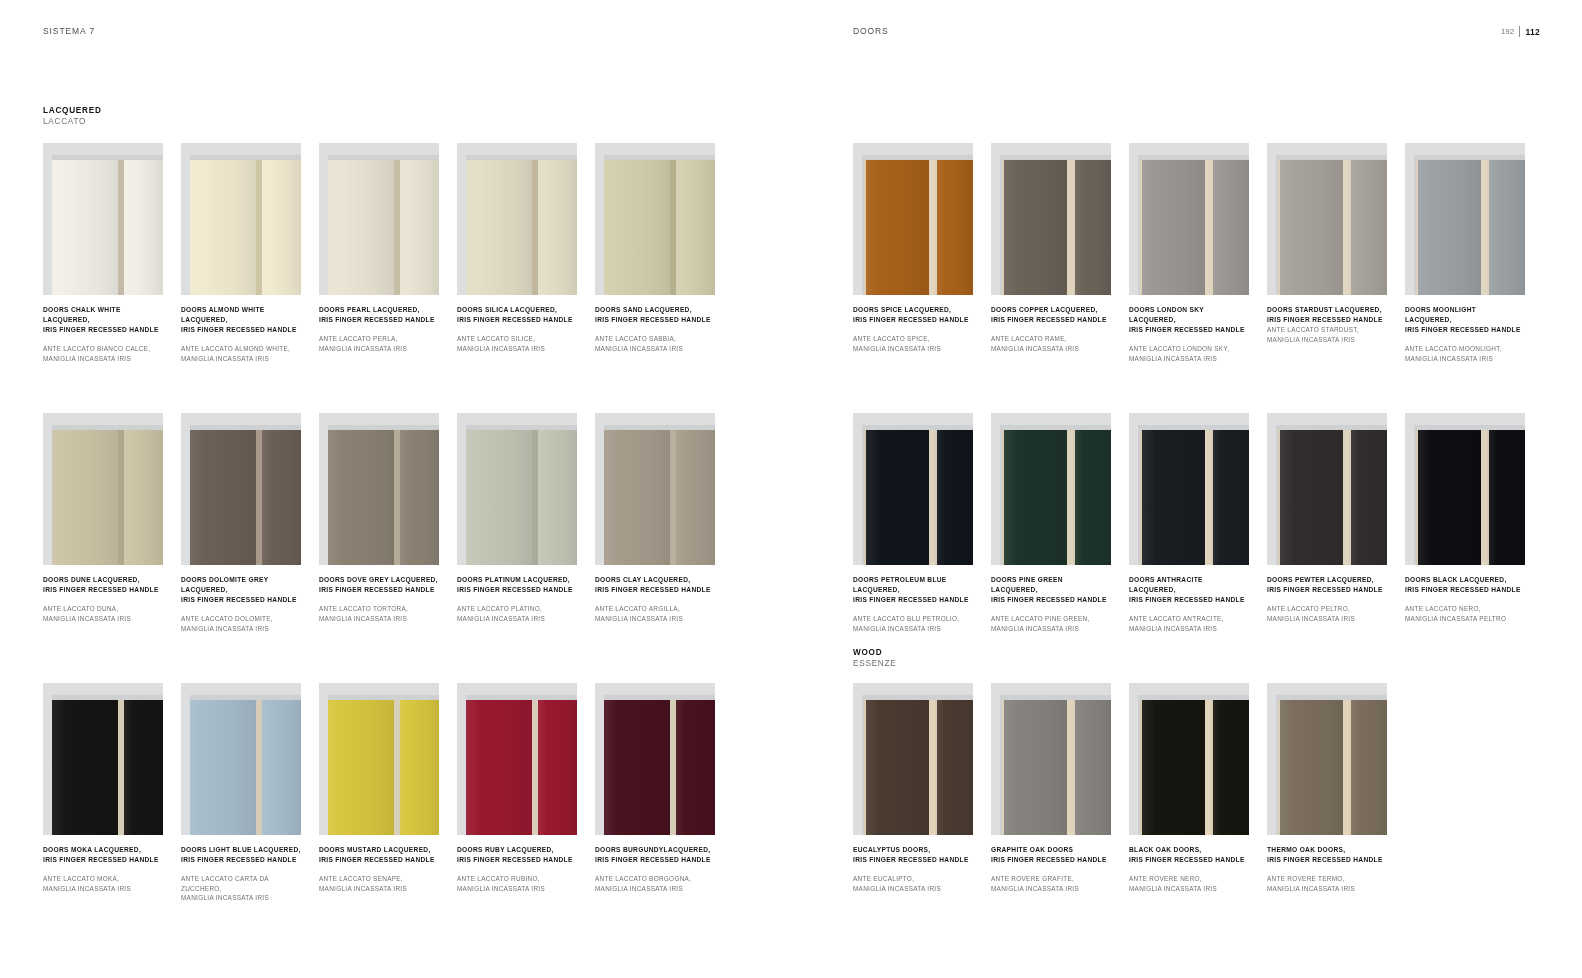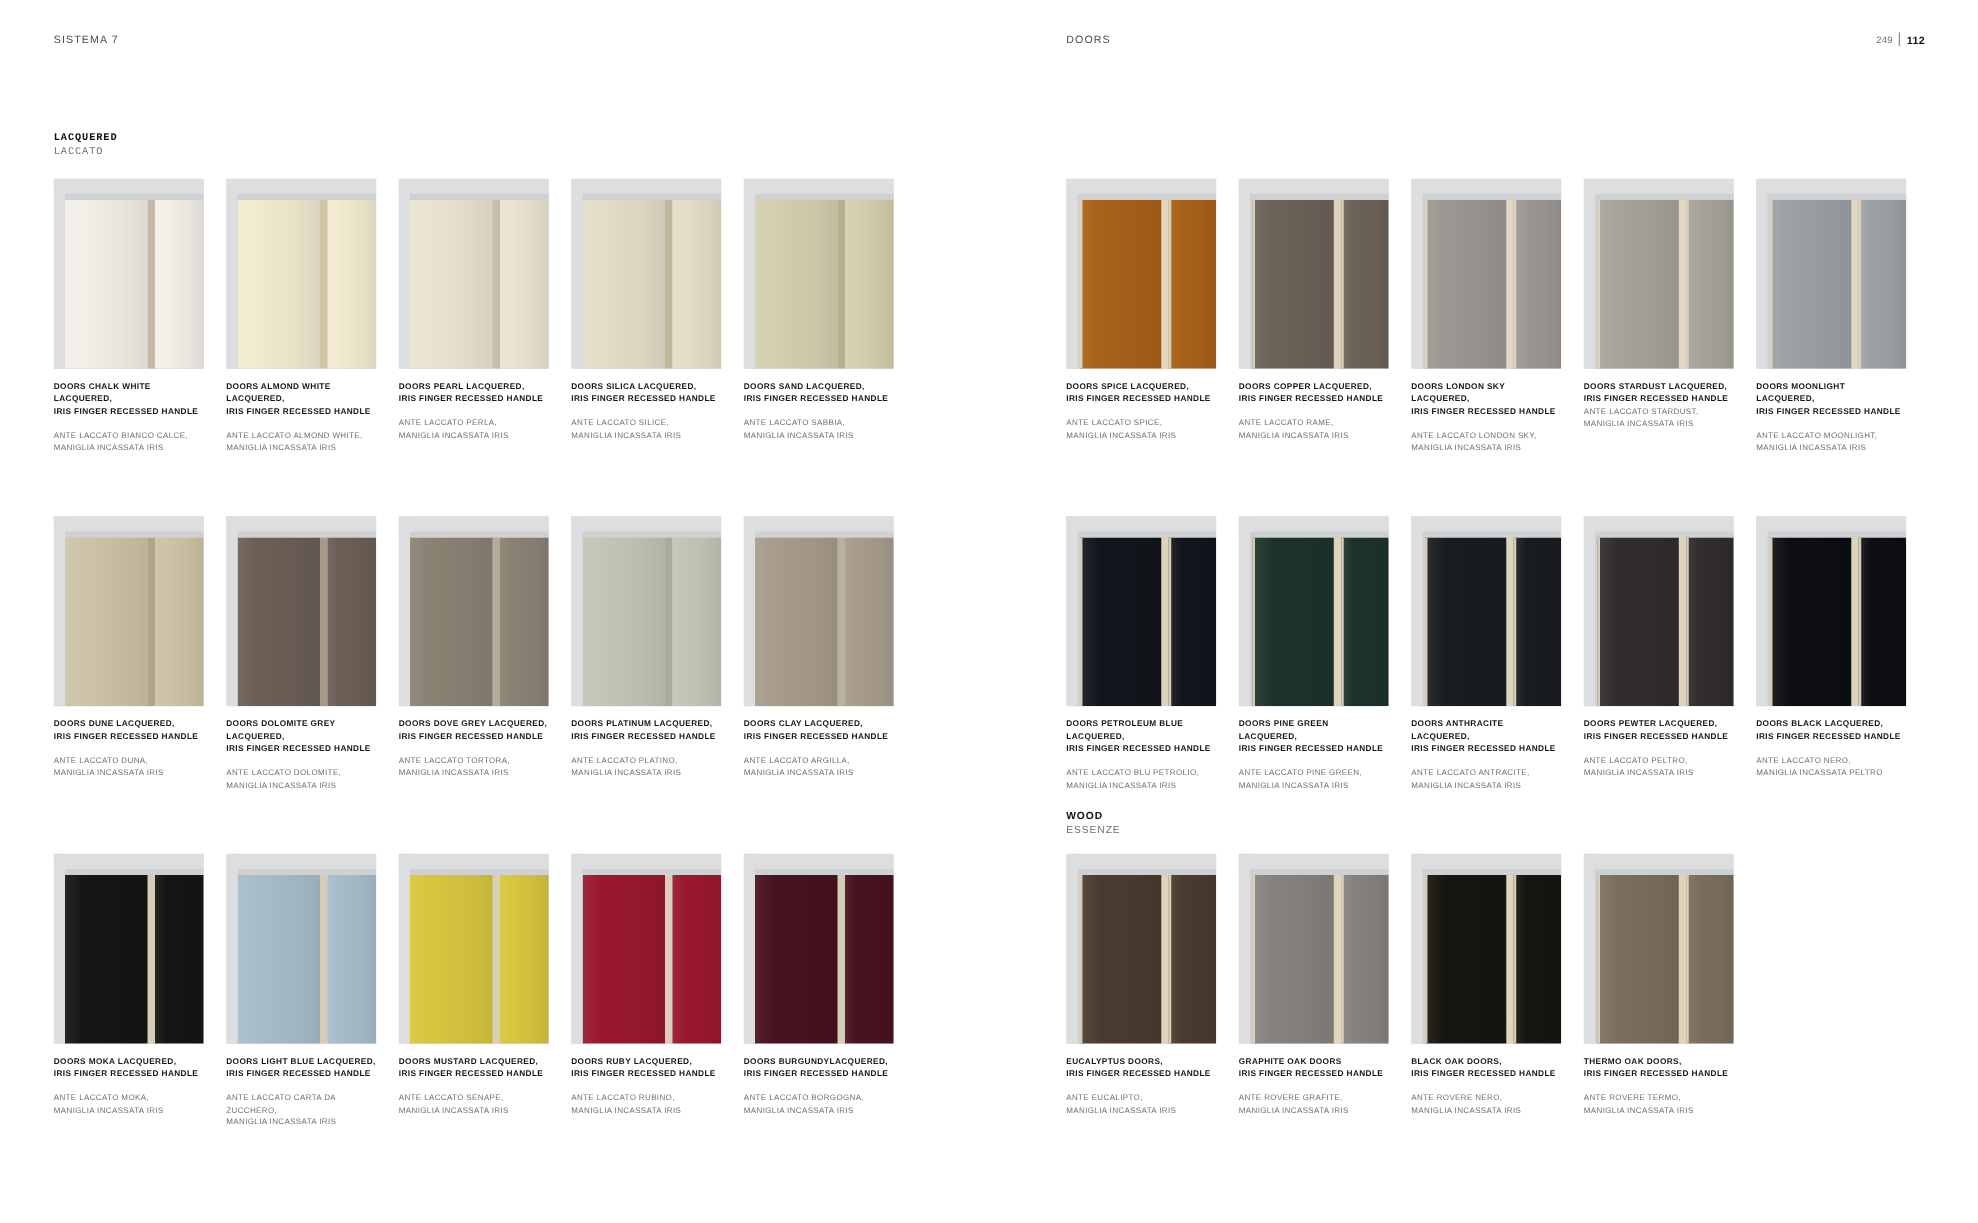--- a/index.html
+++ b/index.html
@@ -135,26 +135,26 @@
 </style>
 </head>
 <body>
 
 <div class="spread">
 
   <div class="runhead left">SISTEMA 7</div>
   <div class="runhead right">DOORS</div>
 
   <div class="folio">
-    <span>249</span>
+    <span>192</span>
     <span class="sep"></span>
     <span class="cur">112</span>
   </div>
 
-  <div class="sect" style="left:43px; top:106px;font-family:Liberation Mono, monospace;">
+  <div class="sect" style="left:43px; top:106px;">
     <div class="en">LACQUERED</div>
     <div class="it">LACCATO</div>
   </div>
 
   <div class="sect" style="left:853px; top:648px;">
     <div class="en">WOOD</div>
     <div class="it">ESSENZE</div>
   </div>
 
   <div class="grid" id="L0" style="left:43px;  top:143px; gap:18px;">

